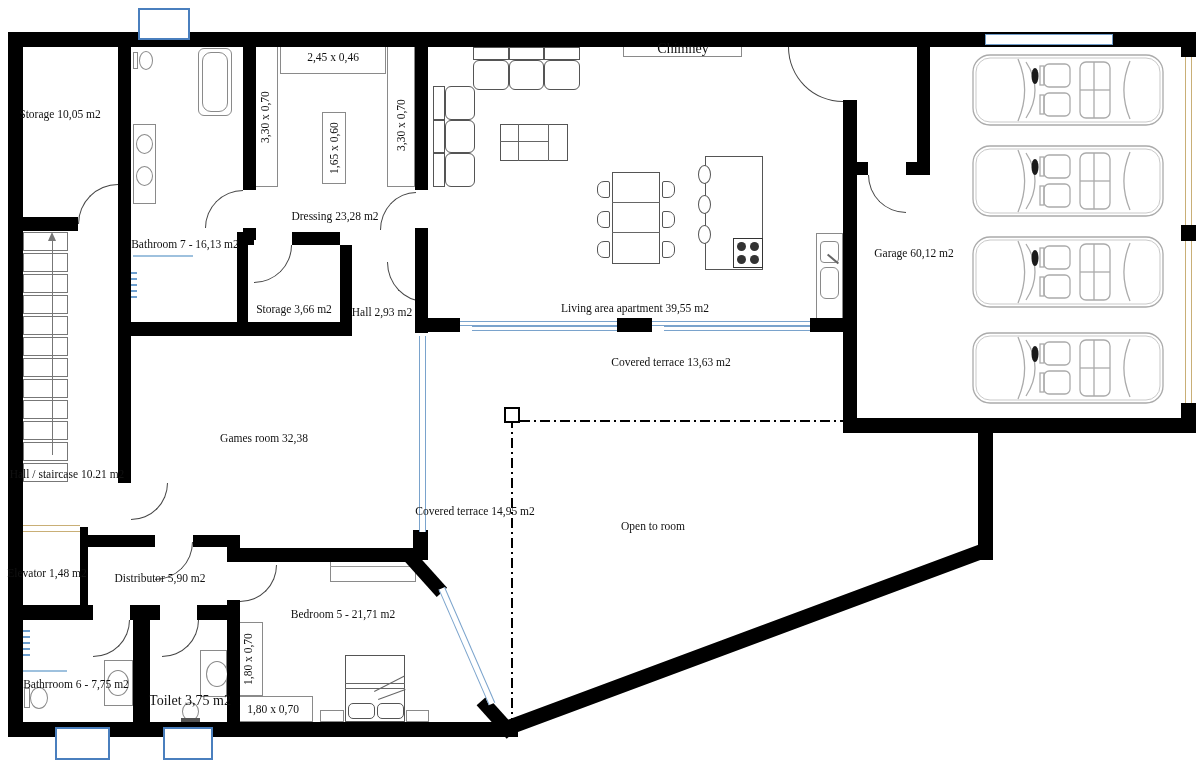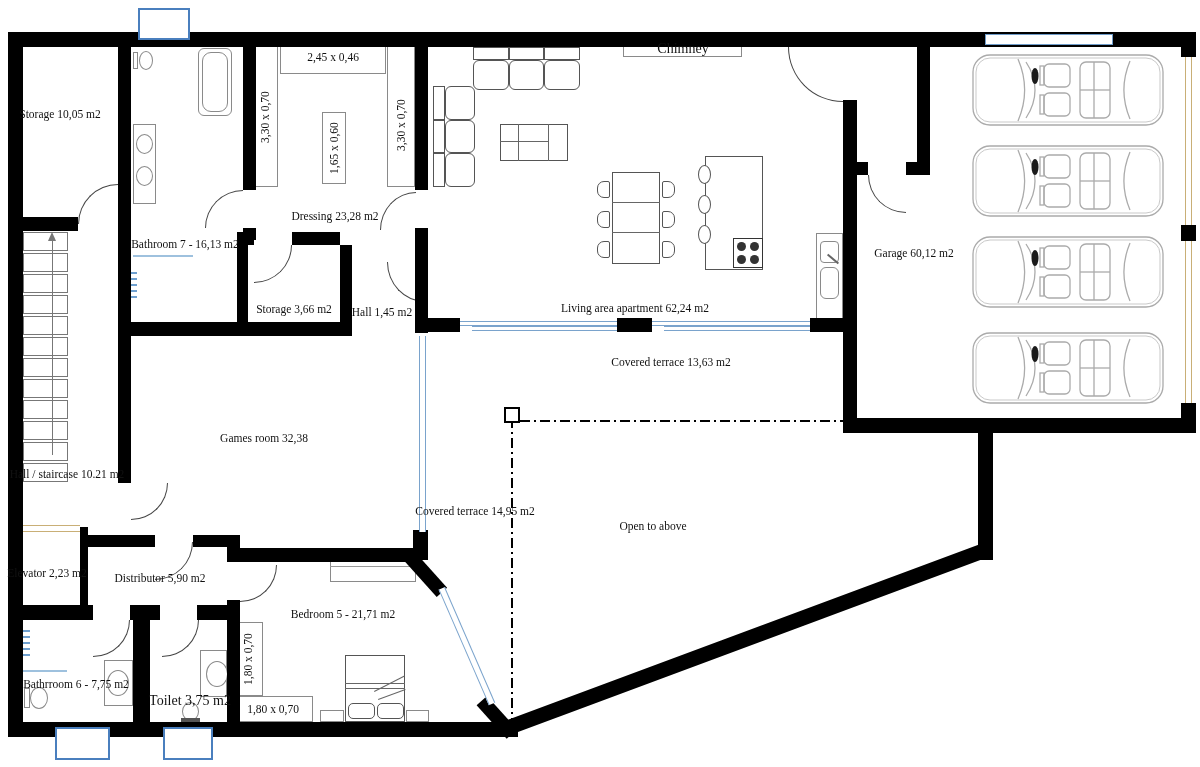--- a/index.html
+++ b/index.html
@@ -252,30 +252,30 @@
     </svg>
 
   <span class="lbl" style="left:60px;top:114px">Storage 10,05 m2</span>
   <span class="lbl" style="left:185px;top:244px">Bathroom 7 - 16,13 m2</span>
   <span class="lbl" style="left:335px;top:216px">Dressing 23,28 m2</span>
   <span class="lbl" style="left:333px;top:57px">2,45 x 0,46</span>
   <span class="lbl v" style="left:265px;top:117px">3,30 x 0,70</span>
   <span class="lbl v" style="left:401px;top:125px">3,30 x 0,70</span>
   <span class="lbl v" style="left:334px;top:148px">1,65 x 0,60</span>
   <span class="lbl sm" style="left:683px;top:49px">Chimney</span>
-  <span class="lbl" style="left:635px;top:308px">Living area apartment 62,24 m2</span>
+  <span class="lbl" style="left:635px;top:308px">Living area apartment 39,55 m2</span>
   <span class="lbl" style="left:914px;top:253px">Garage 60,12 m2</span>
   <span class="lbl" style="left:294px;top:309px">Storage 3,66 m2</span>
-  <span class="lbl" style="left:382px;top:312px">Hall 1,45 m2</span>
+  <span class="lbl" style="left:382px;top:312px">Hall 2,93 m2</span>
   <span class="lbl" style="left:671px;top:362px">Covered terrace 13,63 m2</span>
   <span class="lbl" style="left:264px;top:438px">Games room 32,38</span>
   <span class="lbl" style="left:67px;top:474px">Hall / staircase 10.21 m2</span>
   <span class="lbl" style="left:475px;top:511px">Covered terrace 14,95 m2</span>
-  <span class="lbl" style="left:653px;top:526px">Open to above</span>
-  <span class="lbl" style="left:47px;top:573px">Elevator 2,23 m2</span>
+  <span class="lbl" style="left:653px;top:526px">Open to room</span>
+  <span class="lbl" style="left:47px;top:573px">Elevator 1,48 m2</span>
   <span class="lbl" style="left:160px;top:578px">Distributor 5,90 m2</span>
   <span class="lbl" style="left:343px;top:614px">Bedroom 5 - 21,71 m2</span>
   <span class="lbl" style="left:76px;top:684px">Bathrroom 6 -  7,75 m2</span>
   <span class="lbl sm" style="left:190px;top:701px">Toilet 3,75 m2</span>
   <span class="lbl v" style="left:248px;top:659px">1,80 x 0,70</span>
   <span class="lbl" style="left:273px;top:709px">1,80 x 0,70</span>
 
 </div>
 
 </body></html>

